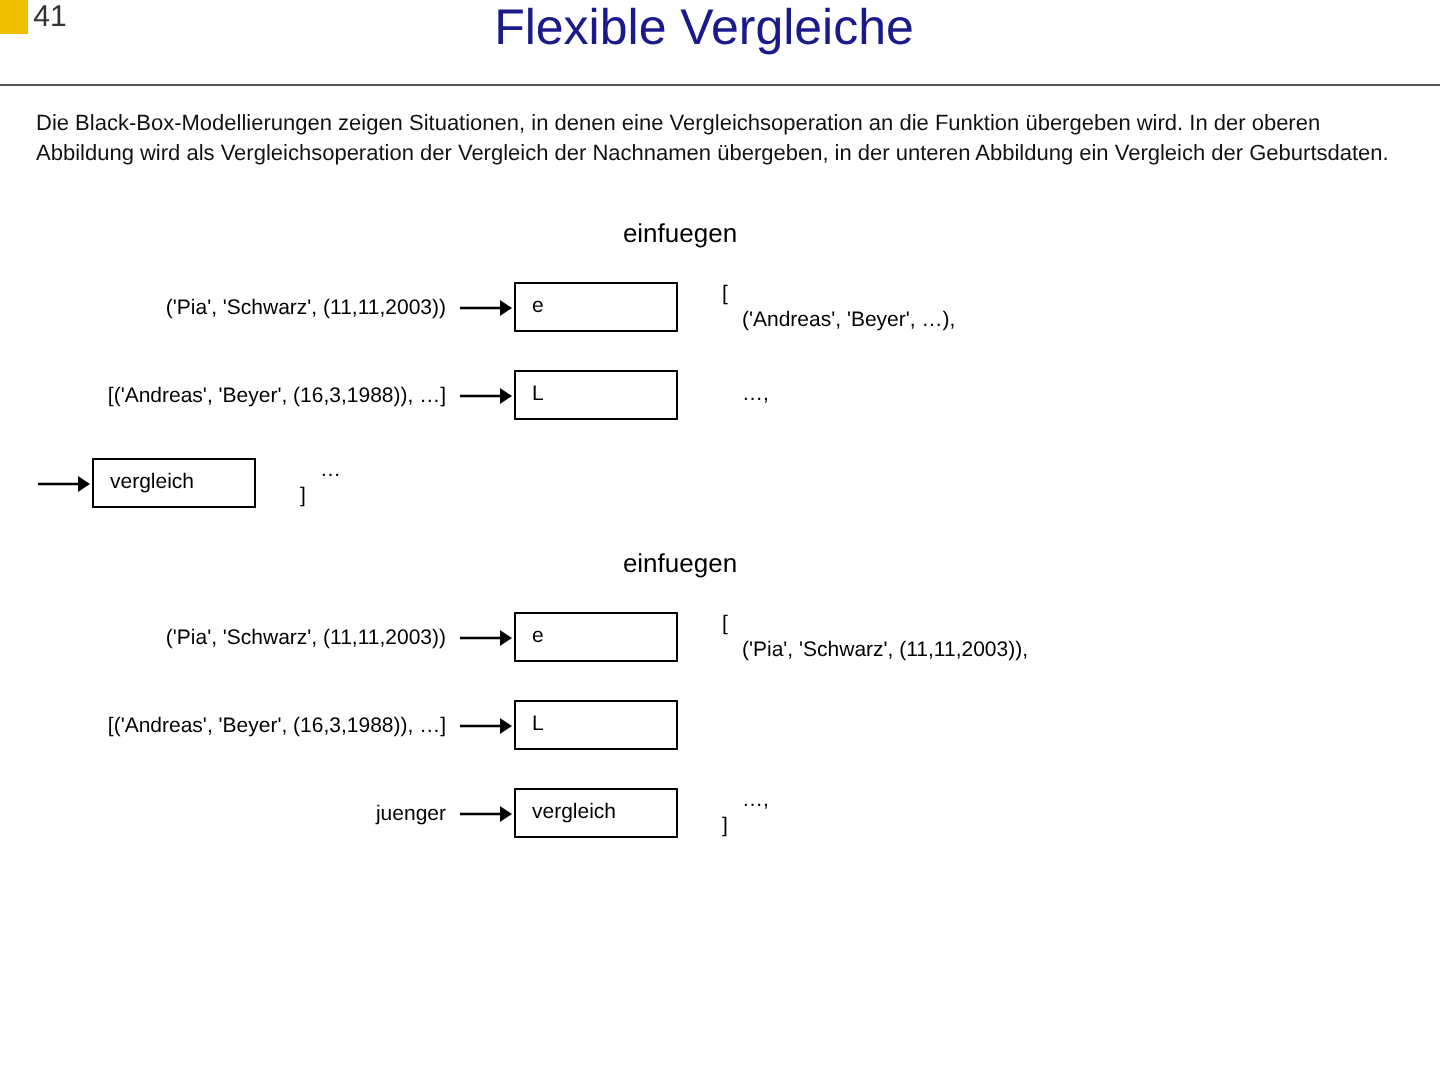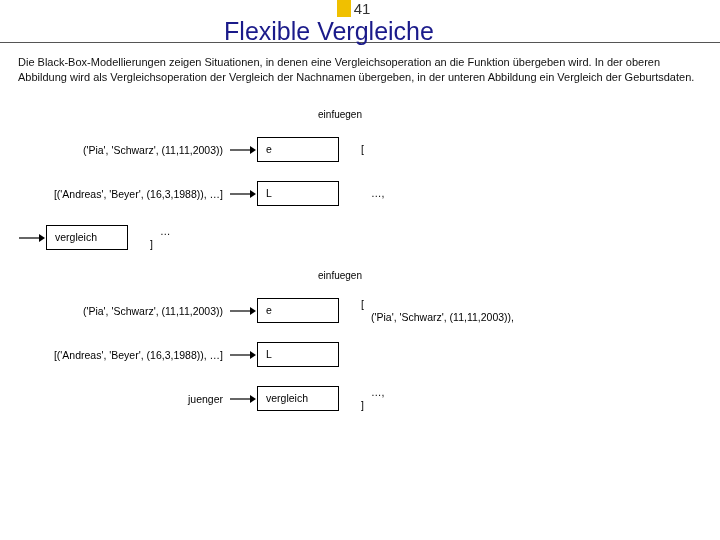--- a/index.html
+++ b/index.html
@@ -7,24 +7,23 @@
     padding: 0;
     width: 720px;
     height: 540px;
     font-family: Verdana, Arial, sans-serif;
     background: #fff;
     color: #000;
     overflow: hidden;
   }
   .header {
     display: flex;
-    align-items: center;
+    align-items: flex-start;
     border-bottom: 1px solid #555;
     height: 42px;
-    flex-direction: column;
   }
   .slide-num-box {
     width: 46px;
     display: flex;
     align-items: center;
     justify-content: center;
     position: relative;
   }
   .slide-num-box::before {
     content: "";
@@ -56,21 +55,21 @@
     padding: 12px 18px 6px 18px;
     color: #111;
   }
 
   .diagram {
     margin-top: 18px;
     width: 100%;
   }
   .diagram-title {
     text-align: center;
-    font-size: 10px;
+    font-size: 13px;
     margin-bottom: 4px;
     padding-right: 40px;
     color: #000;
   }
   .diagram-row {
     display: flex;
     align-items: center;
     margin: 16px 18px 0 18px;
     height: 28px;
     font-size: 10.5px;
@@ -135,20 +134,21 @@
     <div class="left-label">('Pia', 'Schwarz', (11,11,2003))</div>
     <div class="arrow">
       <svg width="26" height="10">
           <line x1="0" y1="5" x2="20" y2="5" stroke="#000" stroke-width="1.2"></line>
           <polygon points="20,1 26,5 20,9" fill="#000"></polygon>
         </svg>
     </div>
     <div class="cell">e</div>
     <div class="right-out">
       <div class="right-line">[</div>
+      <div class="right-line indent">('Andreas', 'Beyer', …),</div>
     </div>
   </div>
 
   <div class="diagram-row">
     <div class="left-label">[('Andreas', 'Beyer', (16,3,1988)), …]</div>
     <div class="arrow">
       <svg width="26" height="10">
           <line x1="0" y1="5" x2="20" y2="5" stroke="#000" stroke-width="1.2"></line>
           <polygon points="20,1 26,5 20,9" fill="#000"></polygon>
         </svg>

